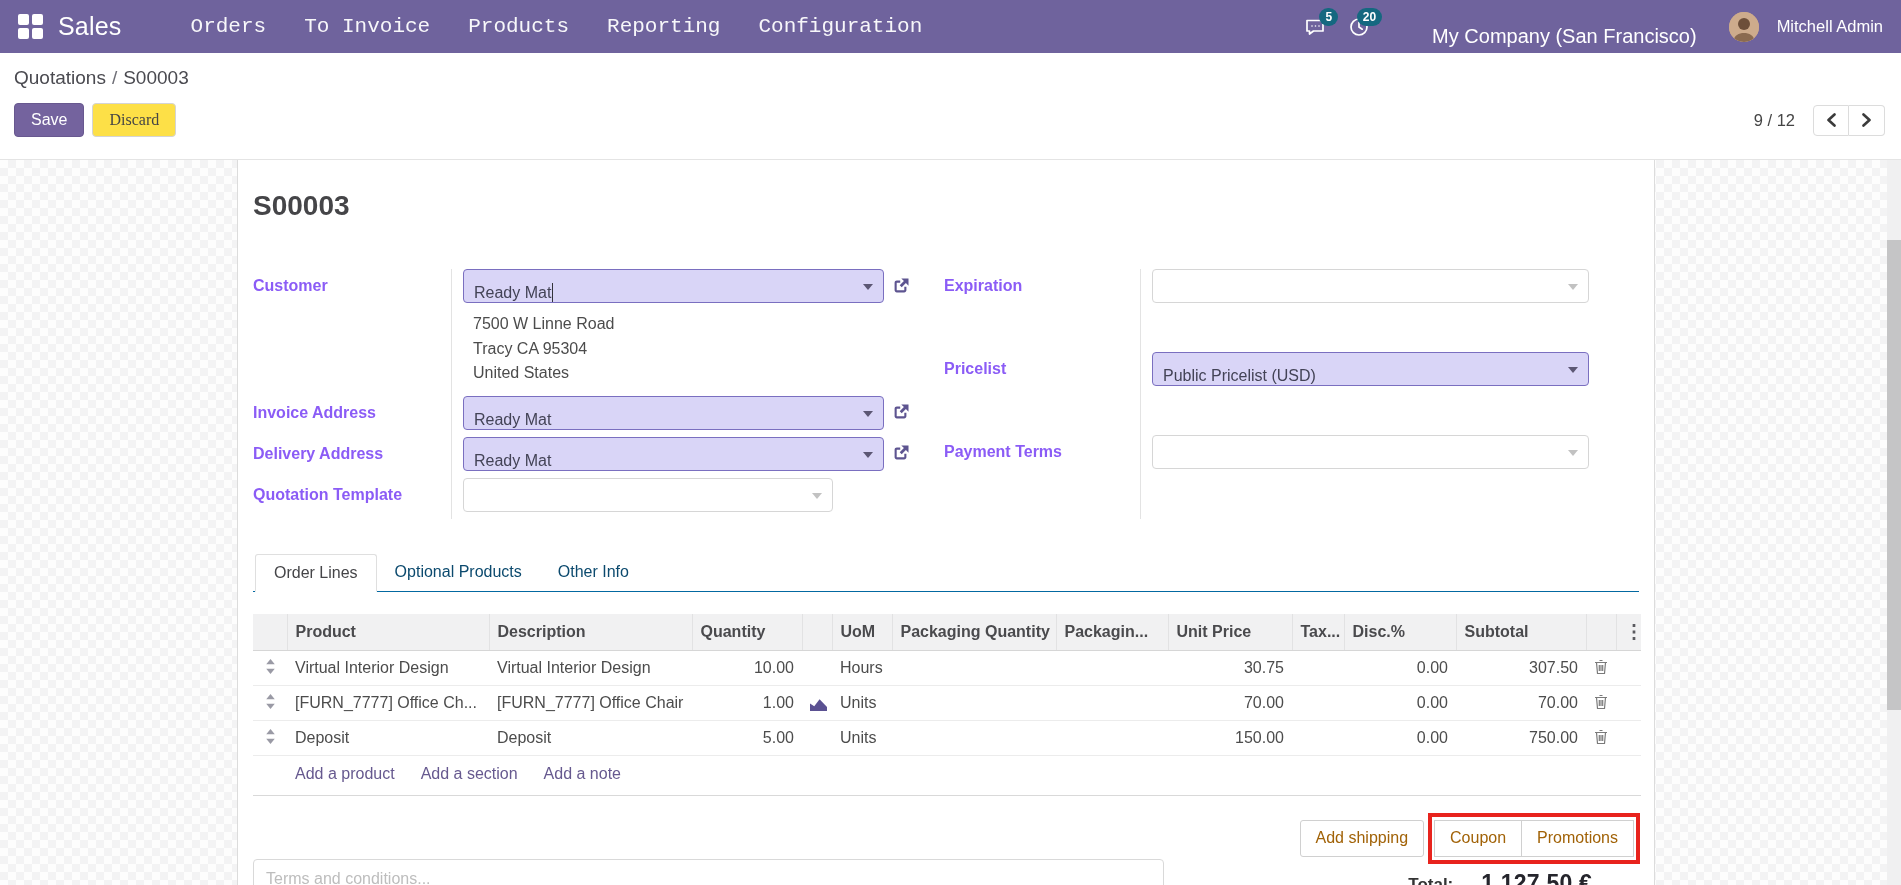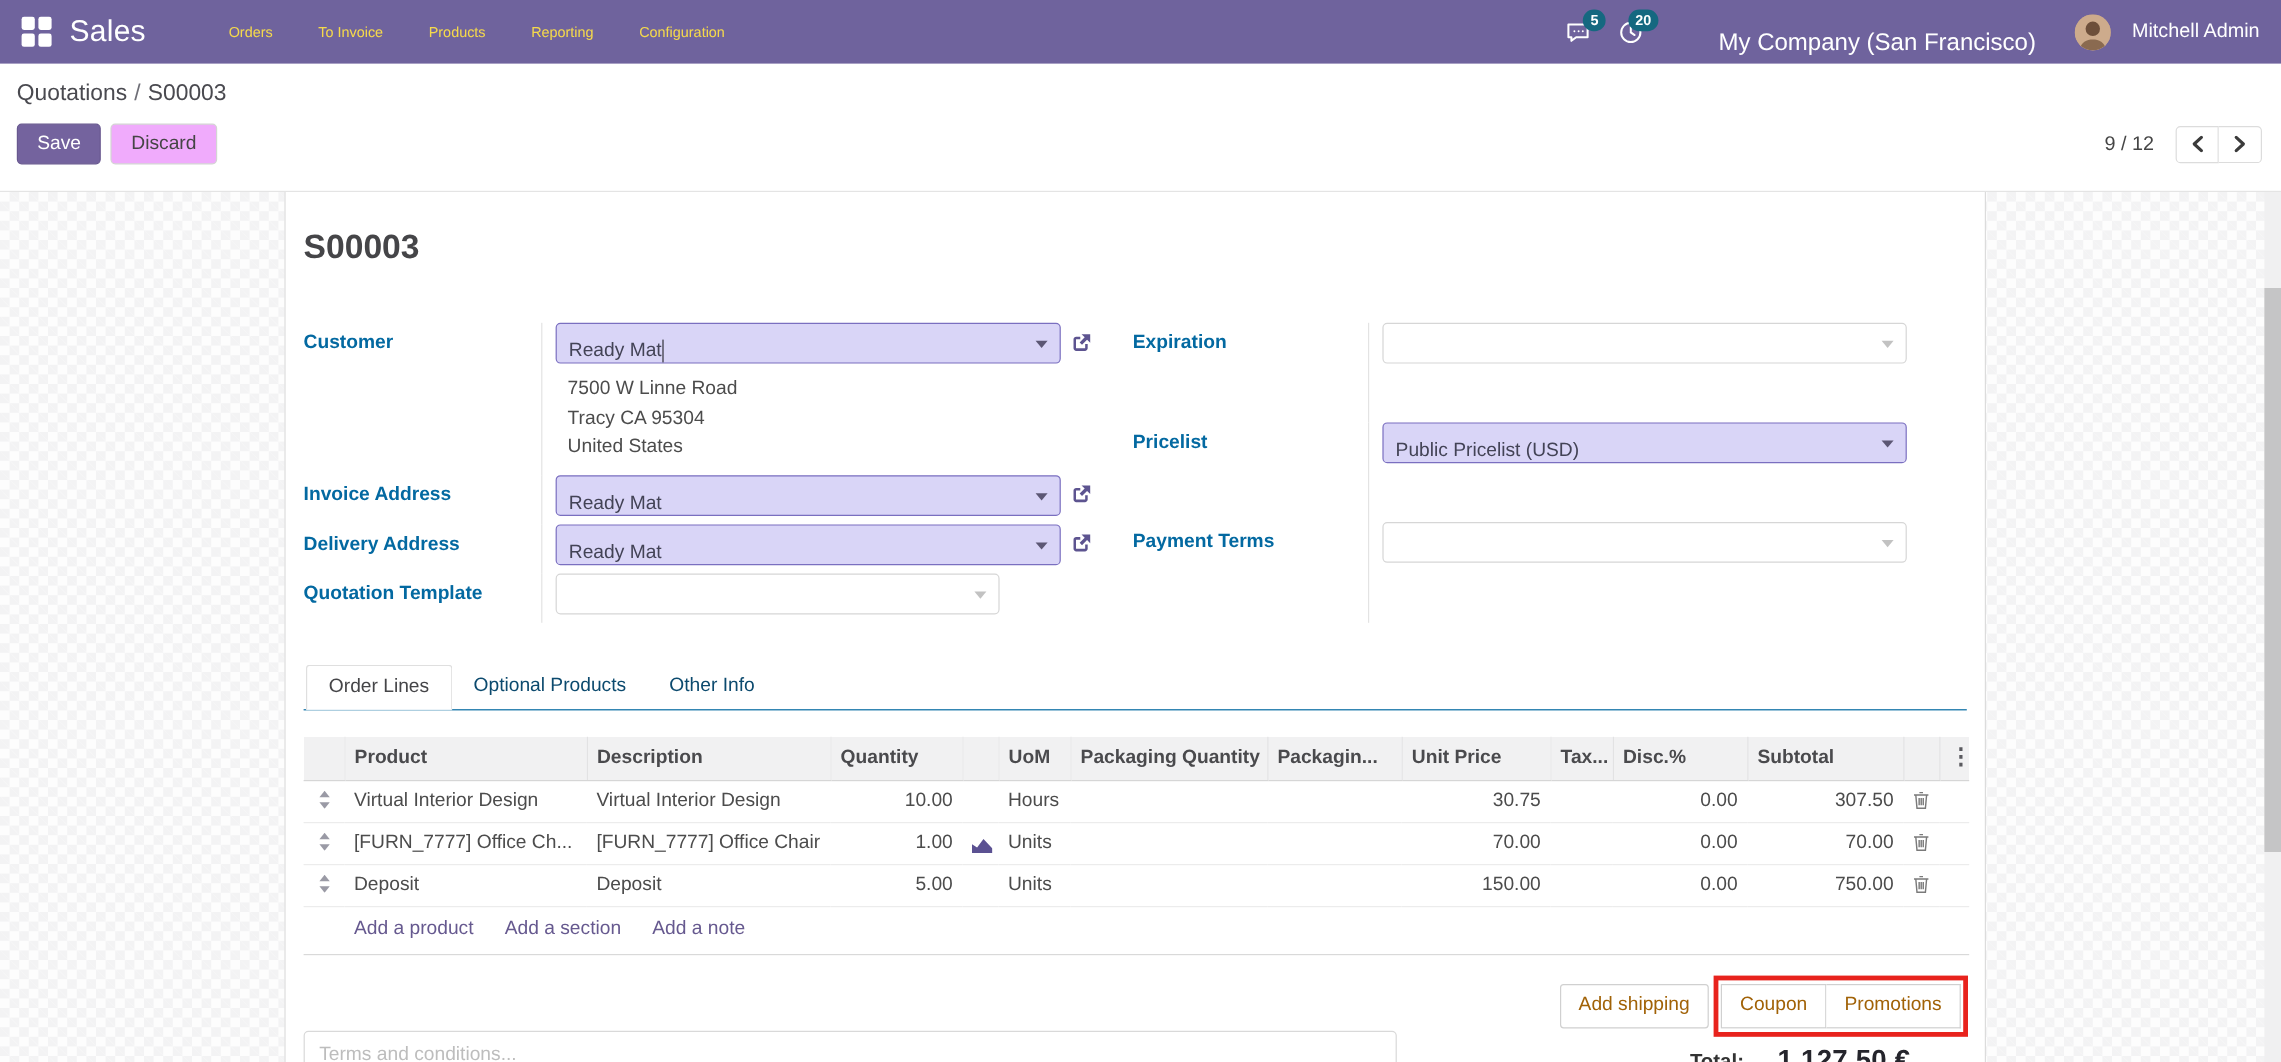--- a/index.html
+++ b/index.html
@@ -7,39 +7,39 @@
   body { font-family:"Liberation Sans", sans-serif; color:#4c4c4c; background:#fff; position:relative; }
 
   
   .navbar { position:absolute; top:0; left:0; width:1901px; height:53px;
     background:#6f639d; display:flex; align-items:center; color:#fff; z-index:10; }
   .apps-grid { width:26px; height:26px; margin:0 14px 0 18px; display:grid;
     grid-template-columns:11px 11px; grid-template-rows:11px 11px; gap:3px; cursor:pointer; }
   .apps-grid span { background:#fff; border-radius:2px; }
   .brand { font-size:25px; font-weight:400; letter-spacing:.2px; margin-right:54px; cursor:pointer; }
   .nav-menu { display:flex; gap:8px; }
-  .nav-menu .nav-item { font-size:12px; padding:15px 15px; cursor:pointer; color:#fde047; opacity:.95; }
+  .nav-menu .nav-item { font-size:21px; padding:15px 15px; cursor:pointer; color:#ffffff; opacity:.95;font-family:Liberation Mono, monospace; }
   .nav-right { margin-left:auto; display:flex; align-items:center; gap:10px; padding-right:14px; }
   .icon-wrap { position:relative; width:34px; height:34px; display:flex; align-items:center; justify-content:center; cursor:pointer; }
   .badge { position:absolute; top:-2px; right:-6px; background:#156880; color:#fff; font-size:12px;
     line-height:1; padding:3px 6px; border-radius:9px; font-weight:700; }
   .company { font-size:20px; padding:0 22px 0 46px; cursor:pointer;margin-top:20px; }
   .avatar { width:30px; height:30px; border-radius:50%; overflow:hidden; background:#caa584; flex:none; cursor:pointer; }
   .username { font-size:16.5px; margin-left:8px; margin-right:4px; cursor:pointer; }
 
   
   .control-panel { position:absolute; top:53px; left:0; width:1901px; height:107px; background:#fff;
     border-bottom:1px solid #e4e4e4; padding:14px 16px 0 14px; }
   .breadcrumb { font-size:19px; color:#4a4a50; }
   .breadcrumb .crumb-link { cursor:pointer; }
   .breadcrumb .sep { margin:0 6px; color:#6e6e76; }
   .cp-row { margin-top:14px; display:flex; align-items:center; }
   .btn { font-family:inherit; font-size:16px; border-radius:4px; padding:7px 16px; cursor:pointer; }
   .btn-save { background:#74639e; border:1px solid #68588f; color:#fff; margin-right:8px; }
-  .btn-discard { background:#f0abfc; border:1px solid #d4d4d4; color:#454545; }
+  .btn-discard { background:#fde047; border:1px solid #d4d4d4; color:#454545;font-family:Liberation Serif, serif; }
   .pager { margin-left:auto; display:flex; align-items:center; gap:18px; }
   .pager-count { font-size:16.5px; color:#454545; }
   .pager-btns { display:flex; }
   .pager-btn { width:36px; height:31px; background:#fff; border:1px solid #dcdcdc; display:flex;
     align-items:center; justify-content:center; cursor:pointer; }
   .pager-btn.prev { border-radius:4px 0 0 4px; }
   .pager-btn.next { border-radius:0 4px 4px 0; border-left:none; }
 
   
   .content { position:absolute; top:160px; left:0; width:1901px; height:725px;
@@ -51,21 +51,21 @@
   .sheet { position:absolute; left:237px; top:0; width:1418px; height:725px; background:#fff;
     border-left:1px solid #dcdcdc; border-right:1px solid #dcdcdc; padding:16px 15px 0 15px; overflow:hidden; }
 
   .doc-title { font-size:28px; font-weight:700; color:#454548; margin-top:14px; }
 
   
   .form-groups { display:flex; margin-top:47px; }
   .group { display:grid; grid-template-columns:187px 1fr; }
   .group-left { width:691px; grid-template-columns:198px 460px; }
   .group-right { width:660px; grid-template-columns:196px 449px; }
-  .flabel { font-size:16px; font-weight:700; color:#0369a1; padding-top:8px; }
+  .flabel { font-size:16px; font-weight:700; color:#8b5cf6; padding-top:8px; }
   .fields-col { border-left:1px solid #e3e3e3; padding-left:11px; }
   .field-row { margin-bottom:7px; position:relative; display:flex; align-items:center; }
   .sel-field { position:relative; height:34px; border-radius:4px; font-size:16px;
     display:flex; align-items:flex-end; padding:0 26px 0 10px; width:447px; }
   .group-right .sel-field { width:438px; }
   .sel-filled { background:#d9d5f7; border:1px solid #7a6fc0; color:#434356; }
   .sel-empty { background:#fff; border:1px solid #d6d6d6; color:#444; }
   .caret { position:absolute; right:10px; top:50%; margin-top:-2px; width:0; height:0;
     border-left:5px solid transparent; border-right:5px solid transparent; border-top:6px solid #5c5774; }
   .sel-empty .caret { border-top-color:#c2c2c2; }

